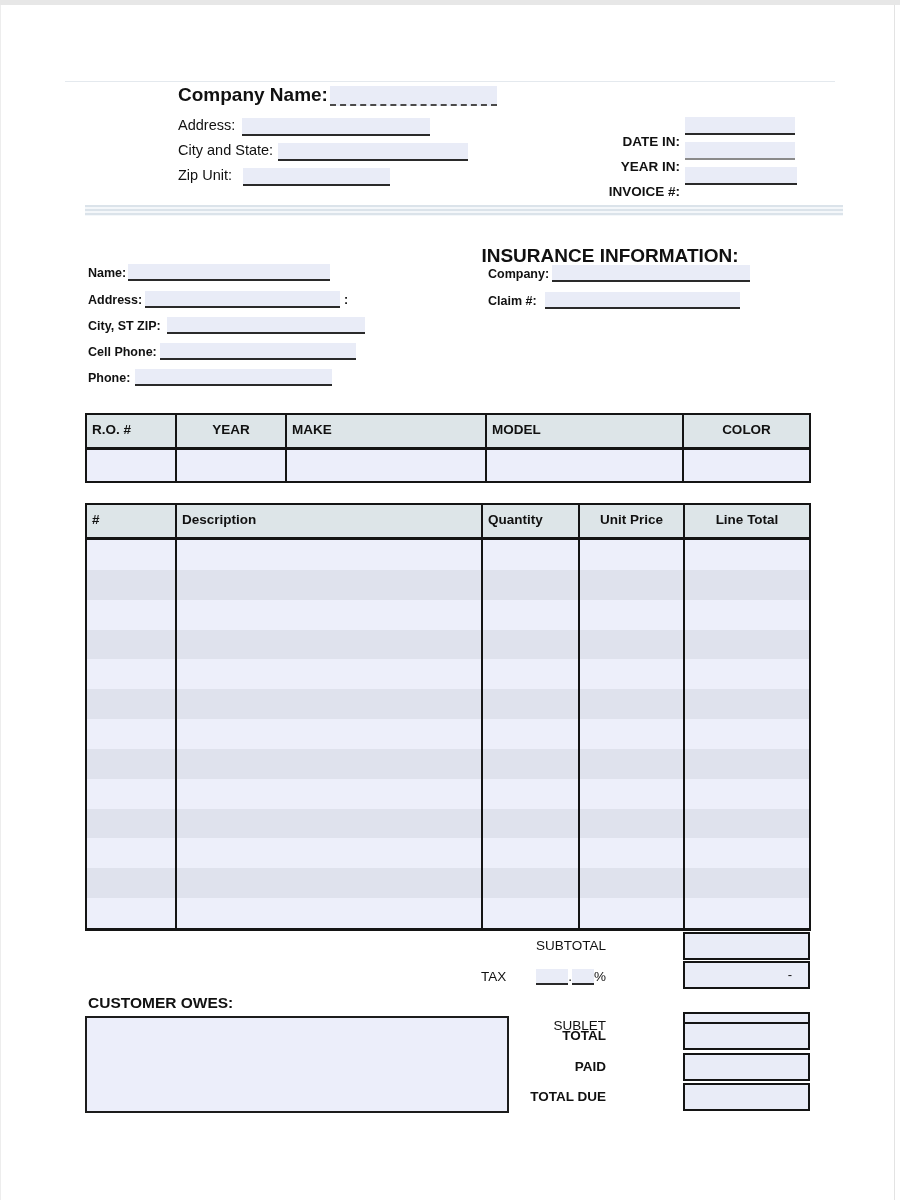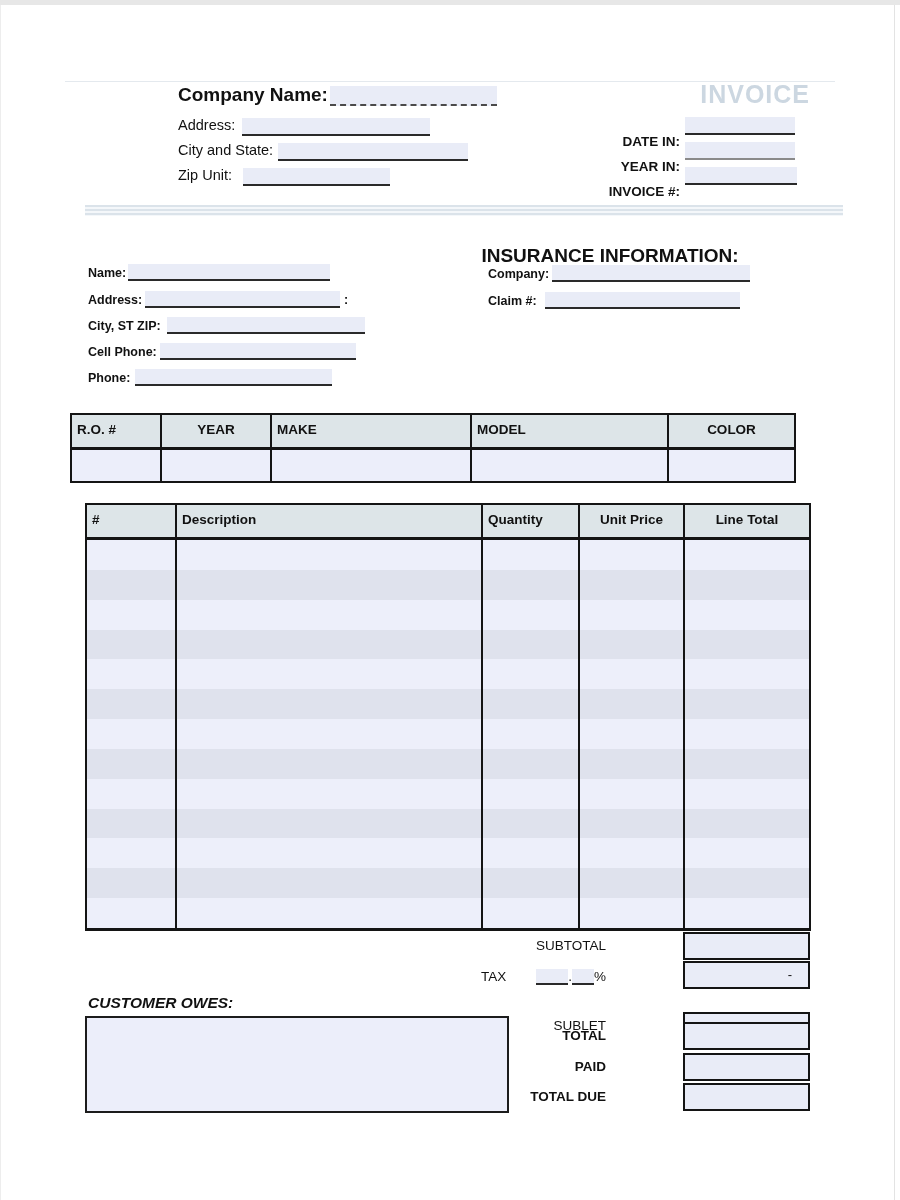--- a/index.html
+++ b/index.html
@@ -43,21 +43,21 @@
   
   .tbl { border:2px solid #141414; background:#eceefa; }
   .thead { display:flex; background:#dde5e8; border-bottom:3px solid #141414; }
   .thead .hcell { height:32px; line-height:30px; font-size:13.5px; font-weight:bold;
     border-right:2px solid #141414; padding:0 5px; overflow:hidden; }
   .thead .hcell:last-child { border-right:none; }
   .tbody-row { display:flex; }
   .tbody-row .bcell { border-right:2px solid #141414; }
   .tbody-row .bcell:last-child { border-right:none; }
 
-  .veh-tbl { left:70px; top:413px; width:726px; }
+  .veh-tbl { left:85px; top:413px; width:726px; }
   .veh-c0 { width:90px; } .veh-c1 { width:110px; text-align:center; }
   .veh-c2 { width:200px; } .veh-c3 { width:197px; } .veh-c4 { flex:1; text-align:center; }
   .veh-body { height:31px; }
 
   .items-tbl { left:85px; top:503px; width:726px; border-bottom-width:3px; }
   .it-c0 { width:90px; } .it-c1 { width:306px; }
   .it-c2 { width:97px; } .it-c3 { width:105px; text-align:center; }
   .it-c4 { flex:1; text-align:center; }
   .items-body { display:flex; flex-direction:column; height:388px; }
   .irow { display:flex; flex:1; background:#edeffa; }
@@ -75,37 +75,36 @@
     line-height:24px; text-align:right; padding-right:16px; }
   .tax-cluster { position:absolute; right:230px; top:0; height:28px;
     display:flex; align-items:flex-end; font-size:13.5px; }
   .tax-word { line-height:24px; margin-right:30px; }
   .tax-blank { background:#e9ecf7; border-bottom:2px solid #2a2a2a;
     height:16px; margin-bottom:4px; }
   .tax-b1 { width:32px; } .tax-b2 { width:22px; }
   .tax-dot, .tax-pct { line-height:24px; }
 
   
-  .owes-label { left:88px; top:994px; font-size:15.5px; font-weight:bold;font-style:italic; }
+  .owes-label { left:88px; top:994px; font-size:15.5px; font-weight:bold; }
   .owes-box { left:85px; top:1016px; width:424px; height:97px;
     border:2px solid #1c1c1c; background:#eceefa; }
 </style>
 </head>
 <body>
 
 <div class="page">
 
   <div class="abs top-bar"></div>
   <div class="abs right-edge"></div>
   <div class="abs left-edge"></div>
   <div class="abs top-rule"></div>
 
   <div class="abs company-label">Company Name:</div>
   <div class="abs blank dashed company-field"></div>
-  <div class="abs invoice-title">INVOICE</div>
 
   <div class="abs hrow-label" style="left:178px; top:117px;">Address:</div>
   <div class="abs blank f-h18" style="left:242px; top:118px; width:188px;"></div>
 
   <div class="abs hrow-label" style="left:178px; top:142px;">City and State:</div>
   <div class="abs blank f-h18" style="left:278px; top:143px; width:190px;"></div>
 
   <div class="abs hrow-label" style="left:178px; top:167px;">Zip Unit:</div>
   <div class="abs blank f-h18" style="left:243px; top:168px; width:147px;"></div>
 

